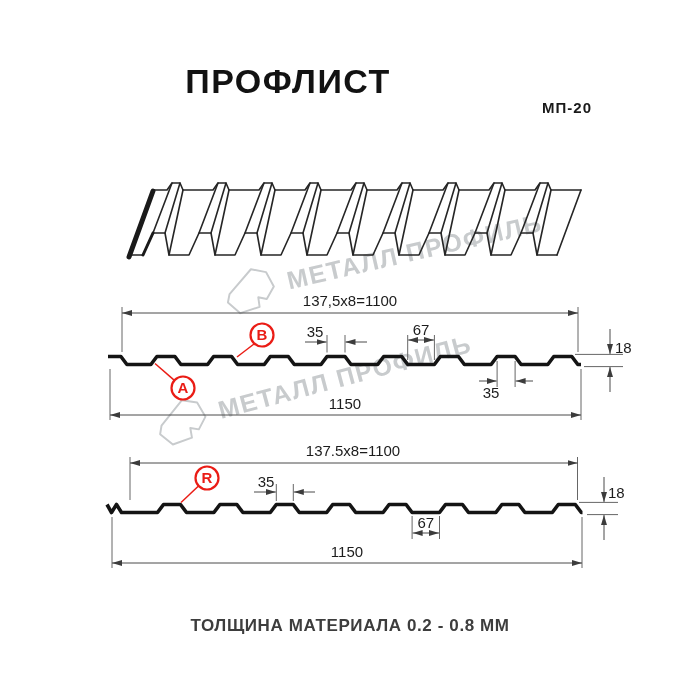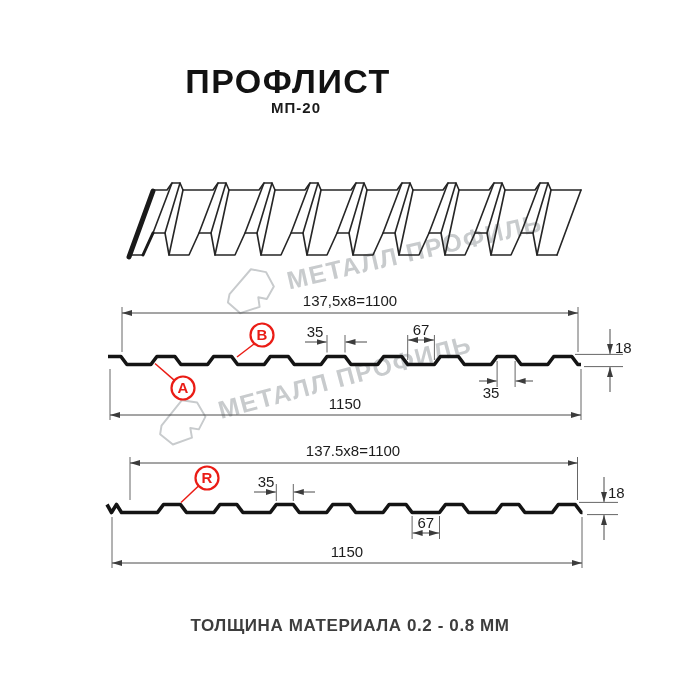--- a/index.html
+++ b/index.html
@@ -5,21 +5,21 @@
   html,body{margin:0;padding:0;}
   body{
     width:700px;height:700px;position:relative;background:#ffffff;overflow:hidden;
     font-family:"Liberation Sans", sans-serif;
   }
   .title{
     position:absolute;top:62px;left:0;width:576px;text-align:center;
     font-size:34px;font-weight:bold;letter-spacing:1.5px;color:#121212;
   }
   .subtitle{
-    position:absolute;top:99px;left:0;width:592px;text-align:center;
+    position:absolute;top:99px;left:0;width:592px;text-align:right;
     font-size:15px;font-weight:bold;letter-spacing:1px;color:#1a1a1a;
   }
   .footer{
     position:absolute;top:616px;left:0;width:700px;text-align:center;
     font-size:17px;font-weight:bold;letter-spacing:0.6px;color:#3d3d3d;
   }
   .wm{
     position:absolute;display:flex;align-items:center;gap:10px;
     color:#c8cbcd;transform-origin:0 50%;pointer-events:none;
   }

